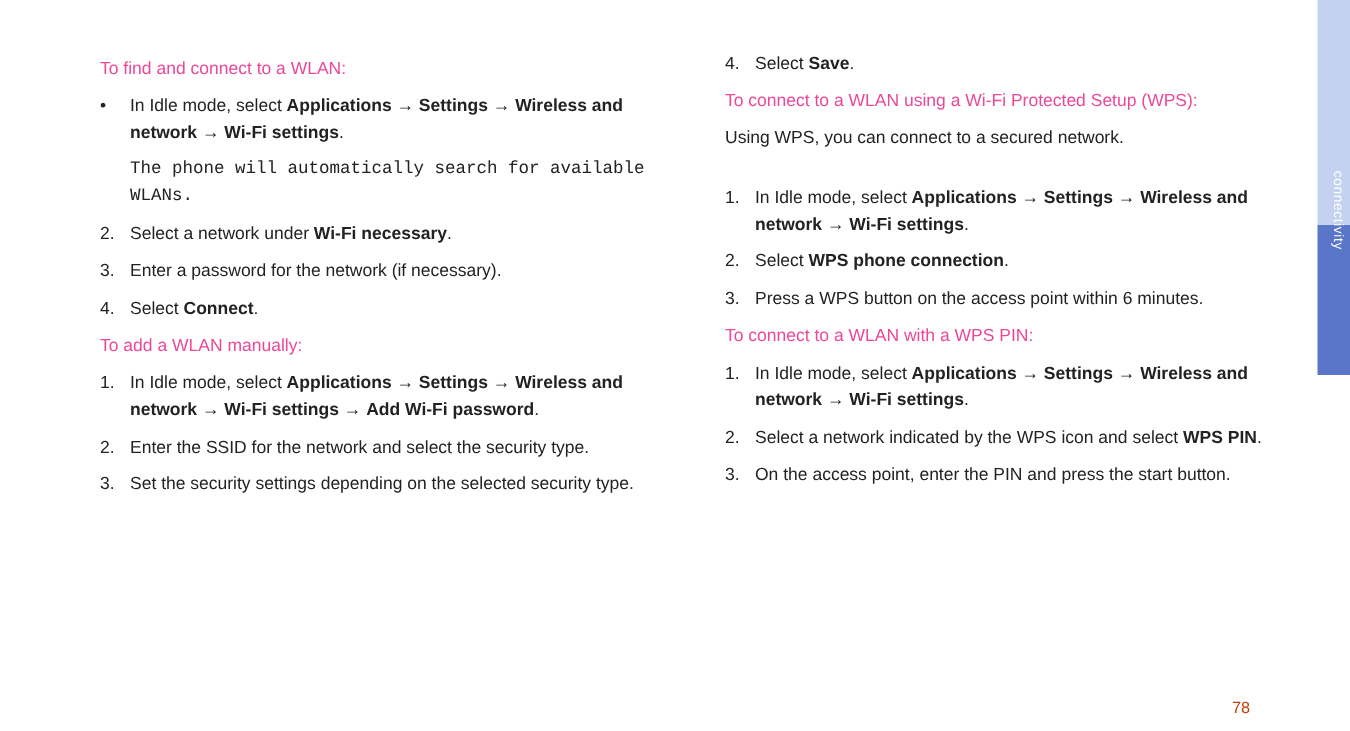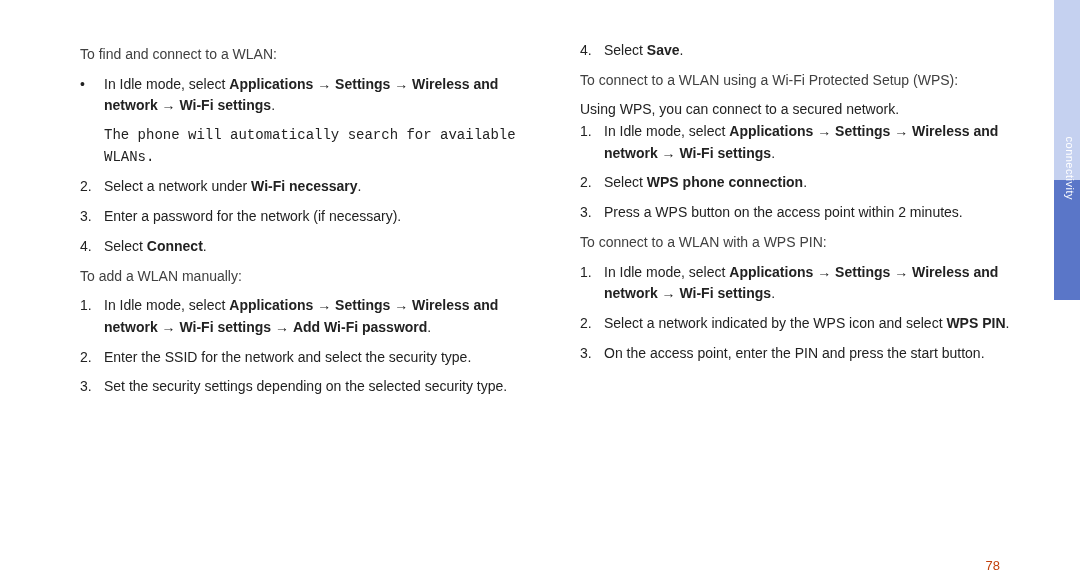--- a/index.html
+++ b/index.html
@@ -16,21 +16,21 @@
     display: flex;
     padding: 40px 40px 30px 80px;
     gap: 40px;
     height: 100%;
   }
   .col {
     flex: 1;
     line-height: 1.55;
   }
   .heading {
-    color: #404040;
+    color: #ec4899;
     font-size: 14px;
     margin-bottom: 8px;
     margin-top: 4px;
   }
   .bullet-item, .num-item {
     display: flex;
     margin-bottom: 8px;
   }
   .bullet-item .marker, .num-item .marker {
     width: 24px;
@@ -131,35 +131,35 @@
     </div>
   </div>
 
   <div class="col">
     <div class="num-item">
       <div class="marker">4.</div>
       <div><span>Select </span><b>Save</b><span>.</span></div>
     </div>
 
     <div class="heading">To connect to a WLAN using a Wi-Fi Protected Setup (WPS):</div>
-    <div style="margin-bottom:0">Using WPS, you can connect to a secured network.</div>
+    <div style="margin-bottom:26px">Using WPS, you can connect to a secured network.</div>
 
     <div class="num-item">
       <div class="marker">1.</div>
       <div>
         <span>In Idle mode, select </span><b>Applications</b><span> → </span><b>Settings</b><span> → </span><b>Wireless and network</b><span> → </span><b>Wi-Fi settings</b><span>.</span>
       </div>
     </div>
     <div class="num-item">
       <div class="marker">2.</div>
       <div><span>Select </span><b>WPS phone connection</b><span>.</span></div>
     </div>
     <div class="num-item">
       <div class="marker">3.</div>
-      <div>Press a WPS button on the access point within 2 minutes.</div>
+      <div>Press a WPS button on the access point within 6 minutes.</div>
     </div>
 
     <div class="heading">To connect to a WLAN with a WPS PIN:</div>
 
     <div class="num-item">
       <div class="marker">1.</div>
       <div>
         <span>In Idle mode, select </span><b>Applications</b><span> → </span><b>Settings</b><span> → </span><b>Wireless and network</b><span> → </span><b>Wi-Fi settings</b><span>.</span>
       </div>
     </div>

